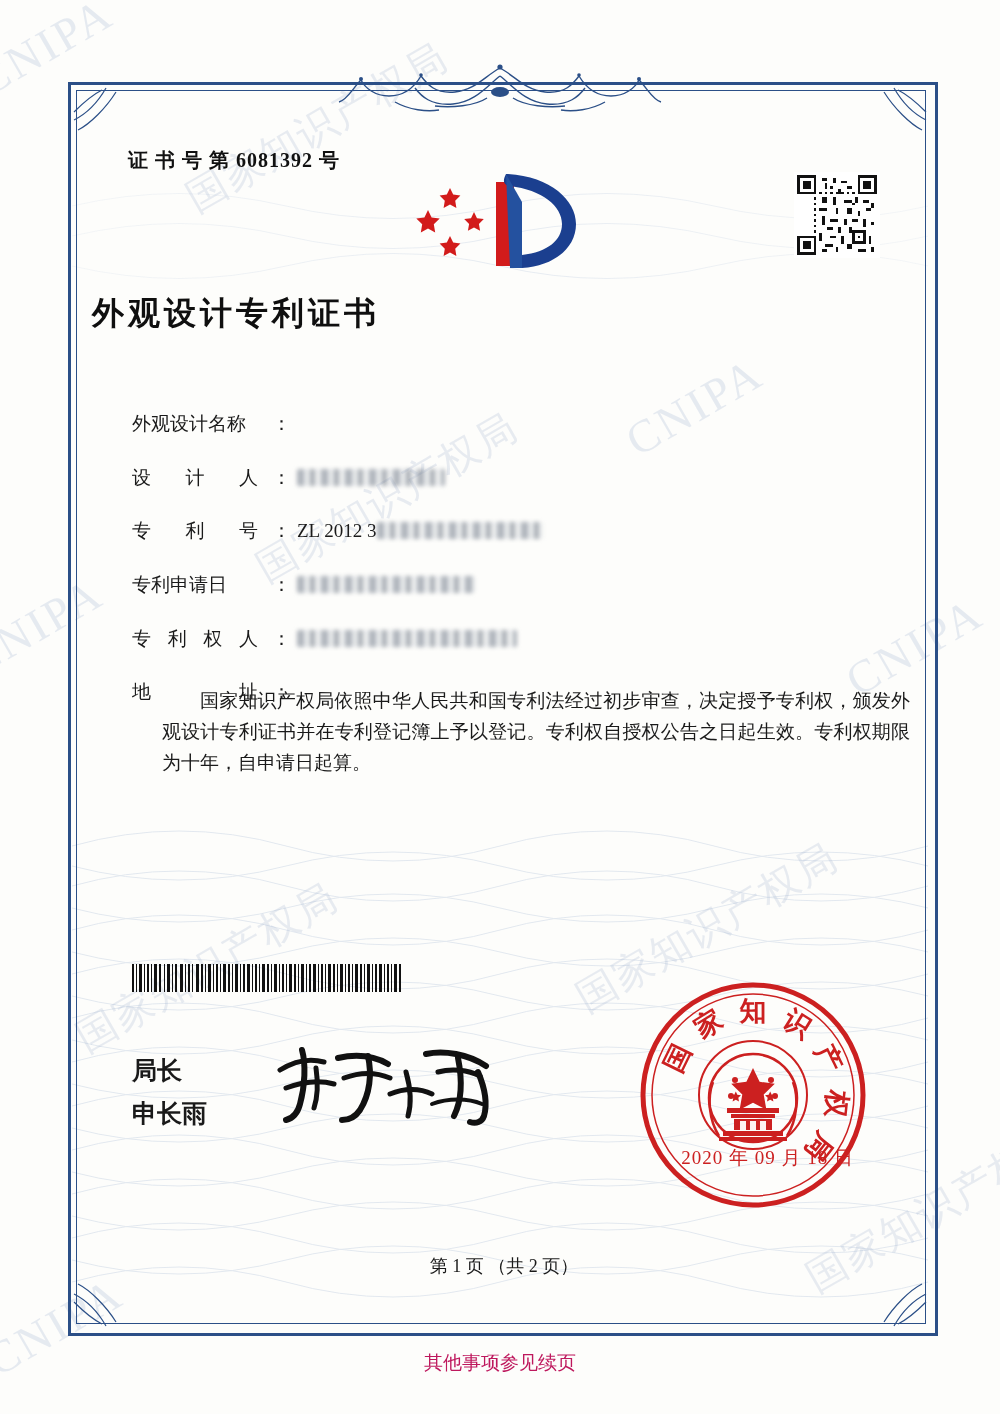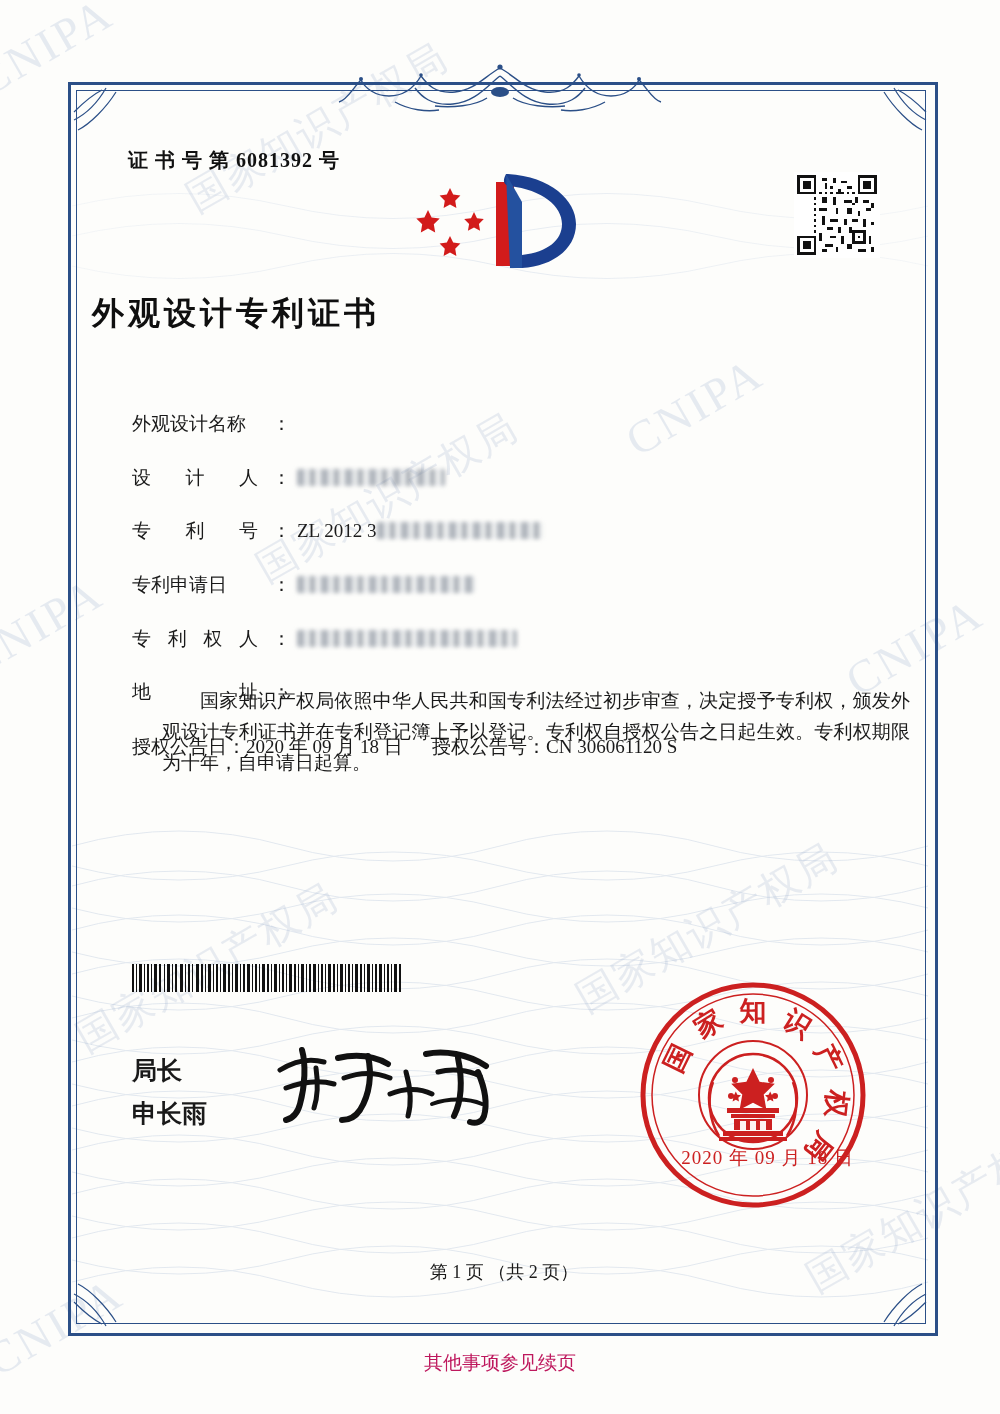--- a/index.html
+++ b/index.html
@@ -260,21 +260,21 @@
     color: #cc2020;
     letter-spacing: 1px;
     font-family: "Liberation Serif", serif;
   }
 
   
   .page-num {
     position: absolute;
     left: 0;
     right: 0;
-    bottom: 38px;
+    bottom: 44px;
     text-align: center;
     font-size: 18px;
     padding-left: 8px;
   }
 
   
   .outside-note {
     position: absolute;
     left: 0;
     right: 0;
@@ -565,24 +565,20 @@
       <div class="row">
         <span class="label">
           <span class="lbl-spread">
             <span>地</span>
             <span>址</span>
           </span>
         </span>
         <span class="colon">：</span>
       </div>
 
-      <div class="grant-row">
-        <span class="g1"><span>授权公告日：</span><span>2020 年 09 月 18 日</span></span>
-        <span><span>授权公告号：</span><span>CN 306061120 S</span></span>
-      </div>
     </div>
 
     <div class="paras">
       <p>国家知识产权局依照中华人民共和国专利法经过初步审查，决定授予专利权，颁发外观设计专利证书并在专利登记簿上予以登记。专利权自授权公告之日起生效。专利权期限为十年，自申请日起算。</p>
     </div>
 
     <svg class="barcode" viewBox="0 0 270 28" preserveAspectRatio="none">
       <g fill="#111">
         <rect x="0" y="0" width="2" height="28"></rect>
           <rect x="4" y="0" width="1" height="28"></rect>

